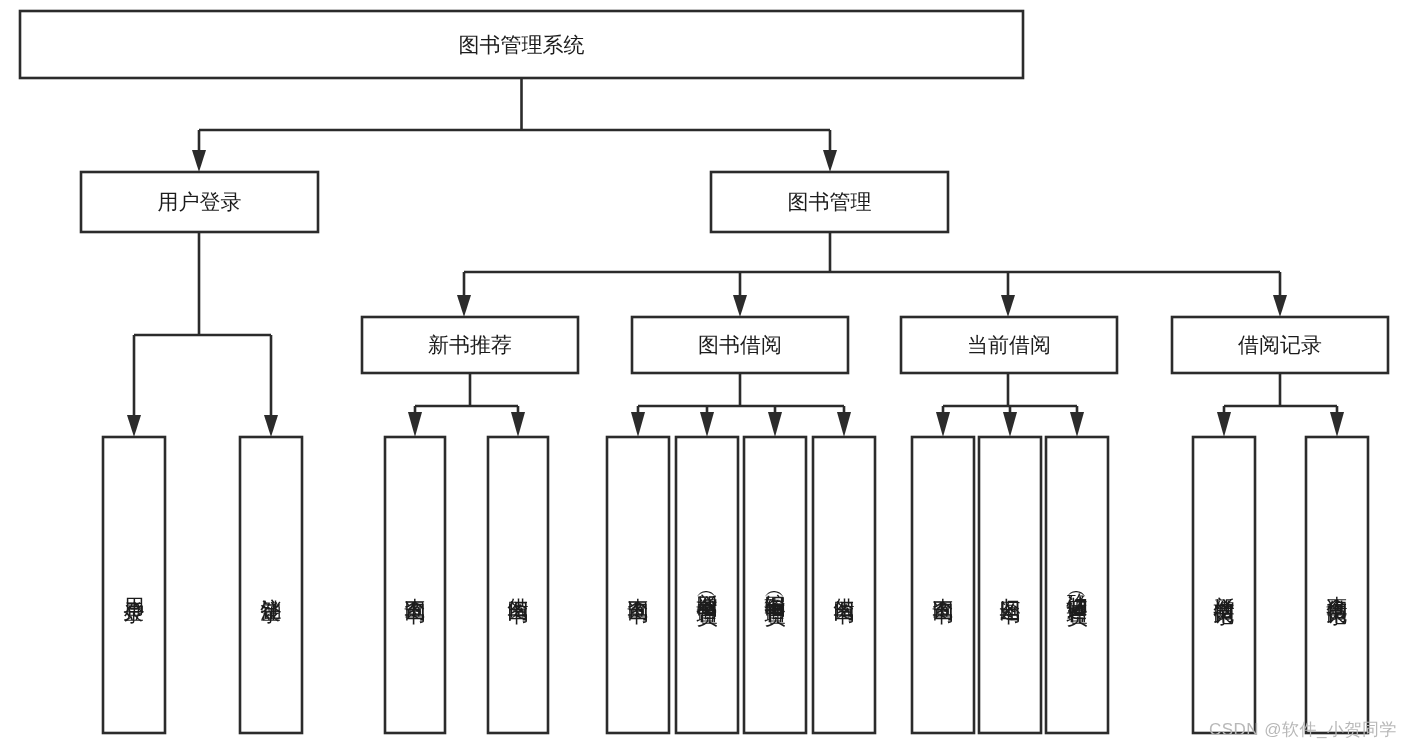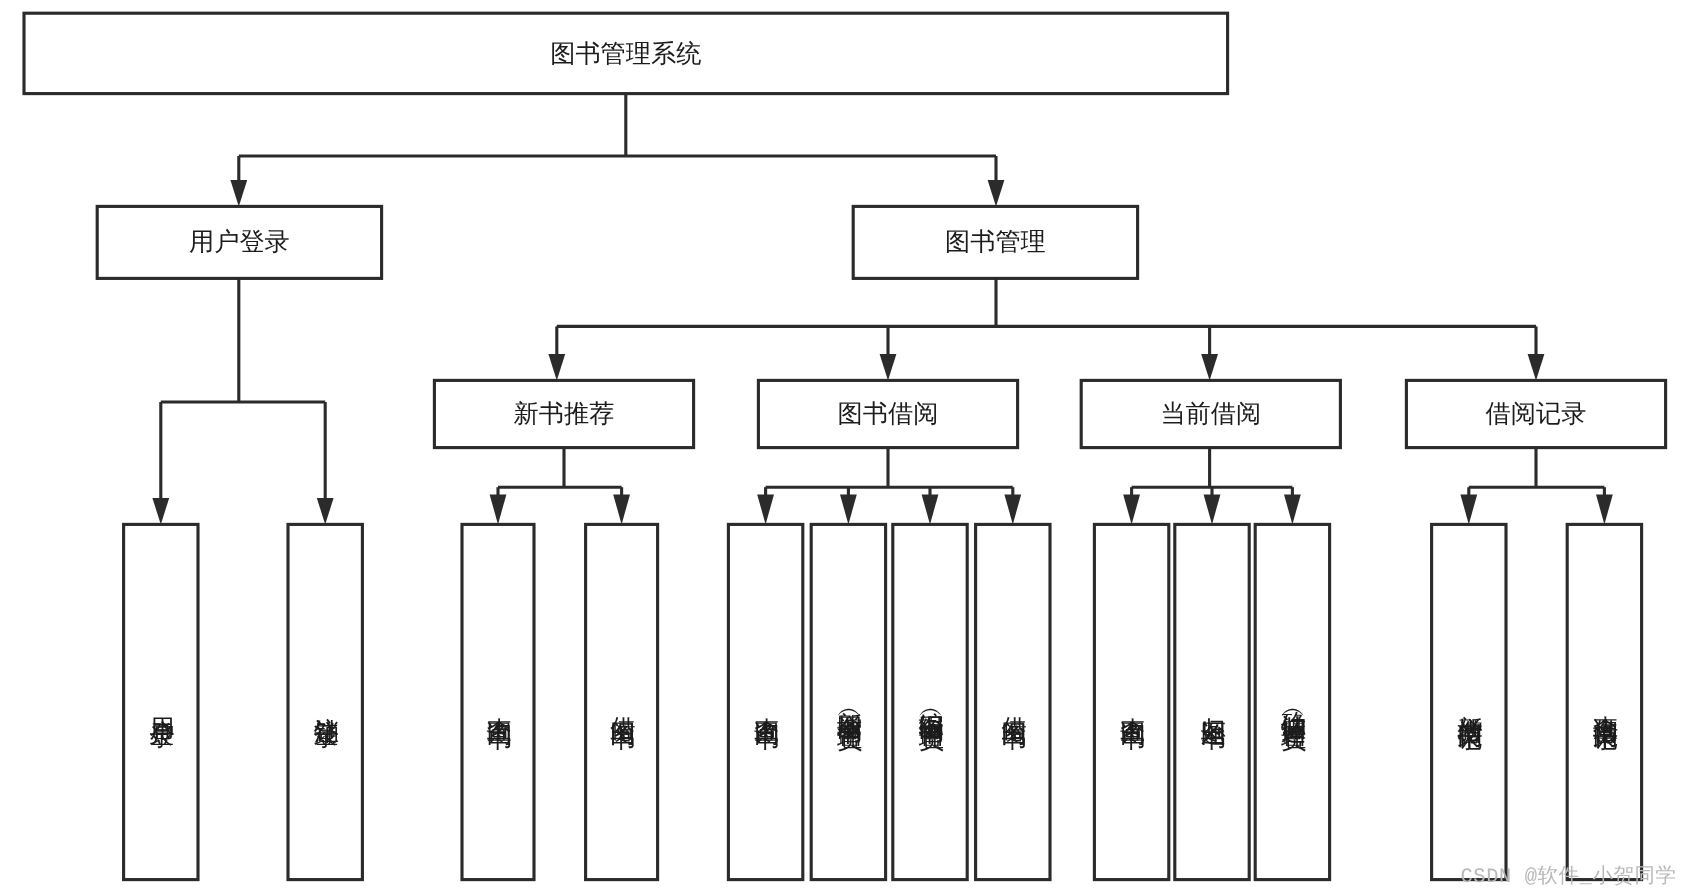--- a/index.html
+++ b/index.html
@@ -62,21 +62,21 @@
     align-items: center;
     justify-content: center;
     text-align: center;
     white-space: nowrap;
     user-select: none;
   }
   .watermark {
     position: absolute;
     right: 8px;
     bottom: 6px;
-    font-family: Liberation Mono, monospace;
+    font-family: Liberation Sans, sans-serif;
     font-size: 17px;
     color: #b8b8b8;
     letter-spacing: 0.5px;
     white-space: nowrap;
     user-select: none;
   }
 </style>
 </head>
 <body>
 

